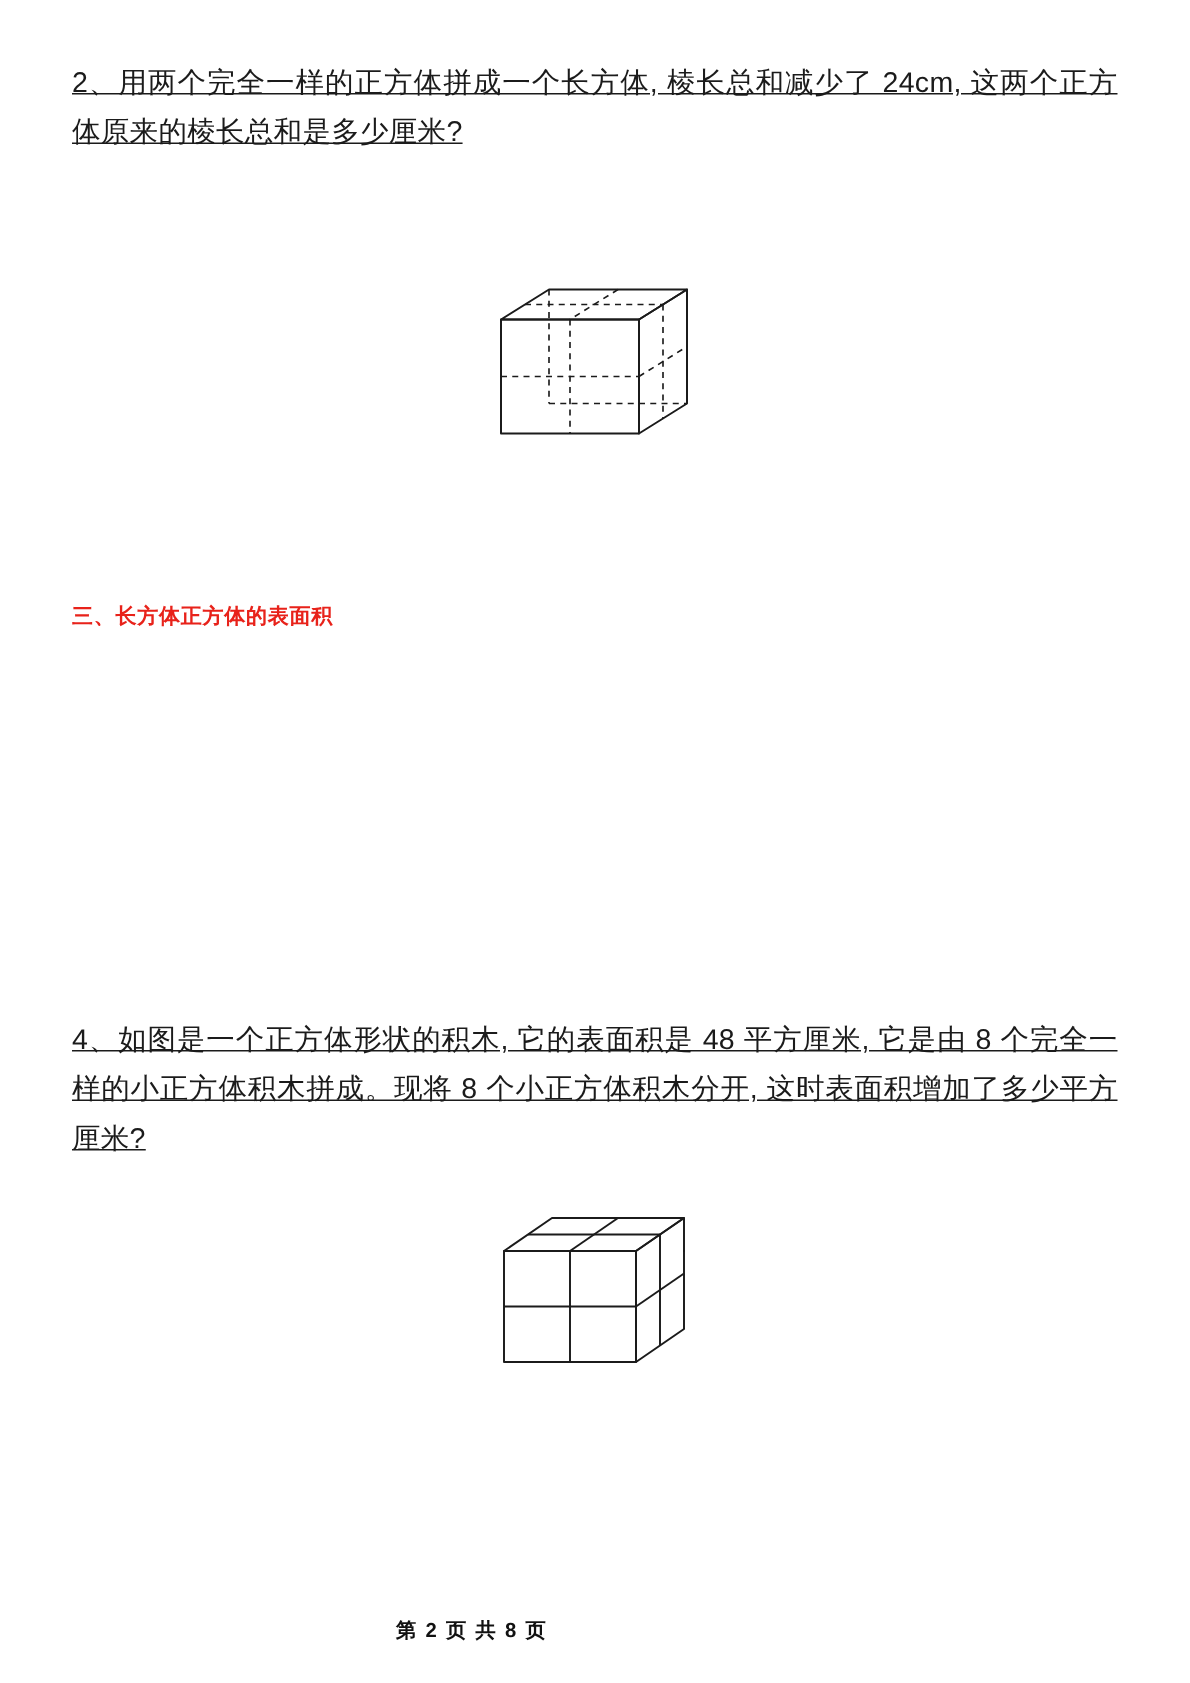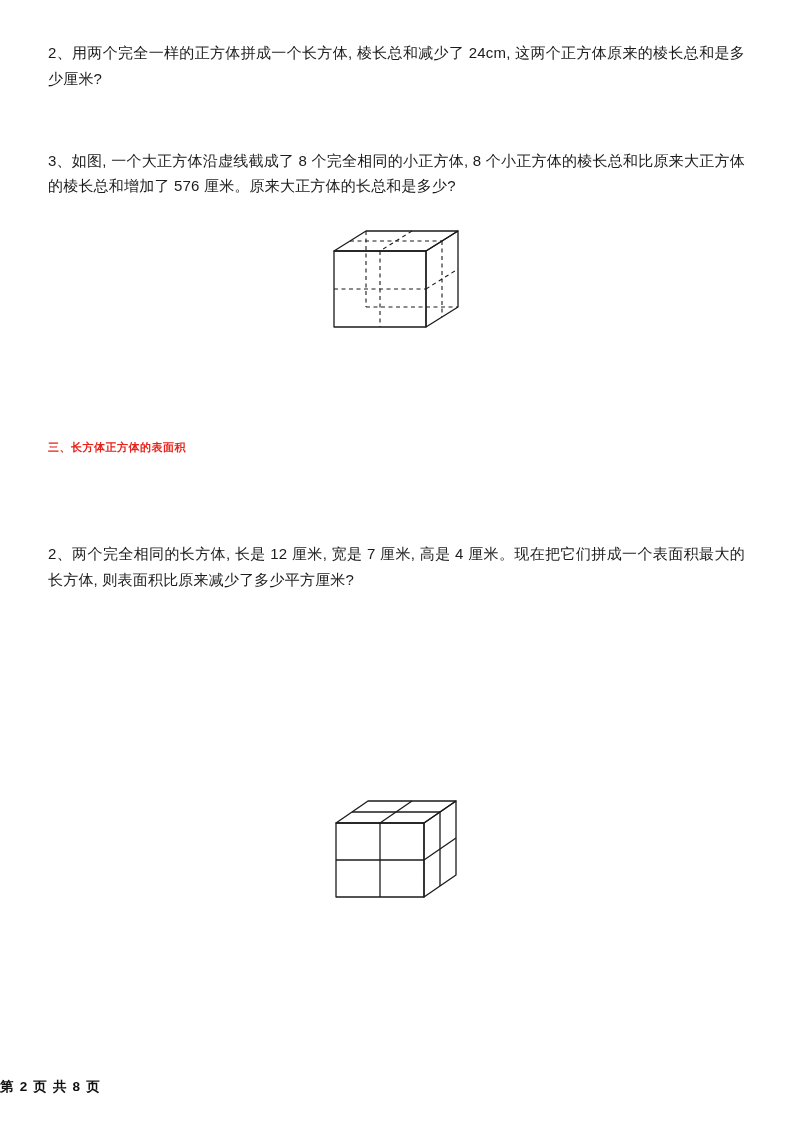--- a/index.html
+++ b/index.html
@@ -17,64 +17,65 @@
   }
   .page {
     position: absolute;
     left: 0; top: 0;
     width: 793px;
     height: 1122px;
     box-sizing: border-box;
     padding: 40px 48px 30px 48px;
   }
   .q {
-    font-size: 15px;
+    font-size: 19px;
     line-height: 1.72;
     letter-spacing: 0.2px;
     text-align: justify;
     margin: 0;
+    text-decoration: underline;
   }
   .section-head {
     color: #e8221a;
     font-weight: bold;
-    font-size: 11px;
+    font-size: 14px;
     letter-spacing: 0.5px;
     margin: 0;
   }
   .spacer-small { height: 56px; }
   .spacer-mid { height: 92px; }
   .spacer-ans { height: 86px; }
   .fig-wrap {
     display: flex;
     justify-content: center;
     align-items: center;
   }
   .footer {
     position: absolute;
     left: 0;
     bottom: 26px;
     width: 629px;
+    text-align: center;
     font-size: 13.5px;
     font-weight: bold;
     letter-spacing: 1.2px;
     color: #111;
   }
   .fig-cube-1 { margin-top: 24px; margin-bottom: 10px; }
   .fig-cube-2 { margin-top: 26px; }
 </style>
 </head>
 <body>
 
 <div class="page">
 
   <p class="q">2、用两个完全一样的正方体拼成一个长方体, 棱长总和减少了 24cm, 这两个正方体原来的棱长总和是多少厘米?</p>
 
   <div class="spacer-small"></div>
 
-  <p class="q">3、如图, 一个大正方体沿虚线截成了 8 个完全相同的小正方体, 8 个小正方体的棱长总和比原来大正方体的棱长总和增加了 576 厘米。原来大正方体的长总和是多少?</p>
 
   <div class="fig-wrap fig-cube-1">
     <svg width="150" height="115" viewBox="0 0 150 115">
       <g fill="none" stroke="#1b1b1b" stroke-width="1.3" stroke-linejoin="round">
 
         <rect x="12" y="28" width="92" height="76"></rect>
 
         <path d="M12 28 L44 8 L136 8 L104 28 Z"></path>
 
         <path d="M104 28 L136 8 L136 84 L104 104 Z"></path>
@@ -97,27 +98,27 @@
     </svg>
   </div>
 
   <div class="spacer-mid"></div>
 
   <p class="section-head">三、长方体正方体的表面积</p>
 
 
   <div class="spacer-ans"></div>
 
-  <p class="q">2、两个完全相同的长方体, 长是 12 厘米, 宽是 7 厘米, 高是 4 厘米。现在把它们拼成一个表面积最大的长方体, 则表面积比原来减少了多少平方厘米?</p>
 
   <div class="spacer-ans"></div>
 
 
   <div class="spacer-ans"></div>
 
+  <p class="q">4、如图是一个正方体形状的积木, 它的表面积是 48 平方厘米, 它是由 8 个完全一样的小正方体积木拼成。现将 8 个小正方体积木分开, 这时表面积增加了多少平方厘米?</p>
 
   <div class="fig-wrap fig-cube-2">
     <svg width="150" height="118" viewBox="0 0 150 118">
       <g fill="none" stroke="#1b1b1b" stroke-width="1.3" stroke-linejoin="round">
 
         <rect x="14" y="32" width="88" height="74"></rect>
         <line x1="58" y1="32" x2="58" y2="106"></line>
         <line x1="14" y1="69" x2="102" y2="69"></line>
 
         <path d="M14 32 L46 10 L134 10 L102 32 Z"></path>

